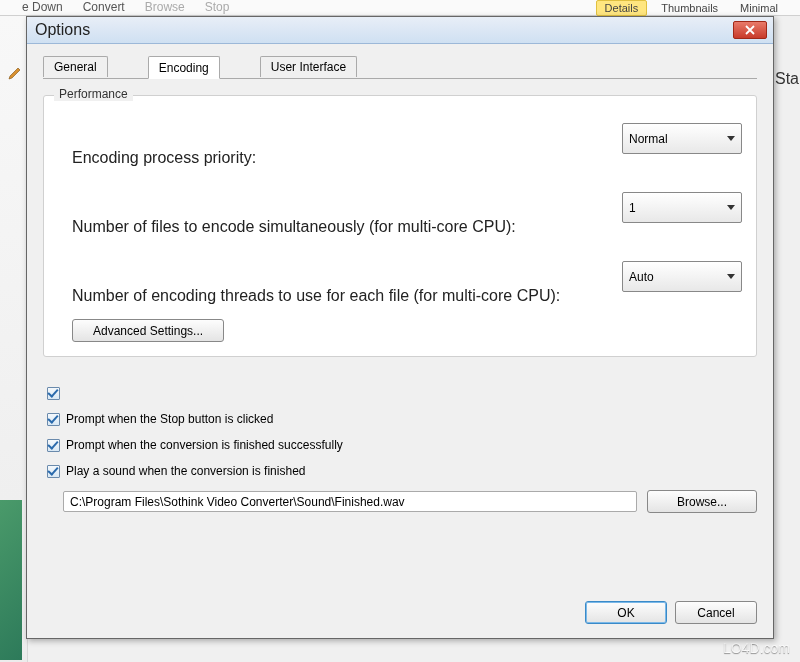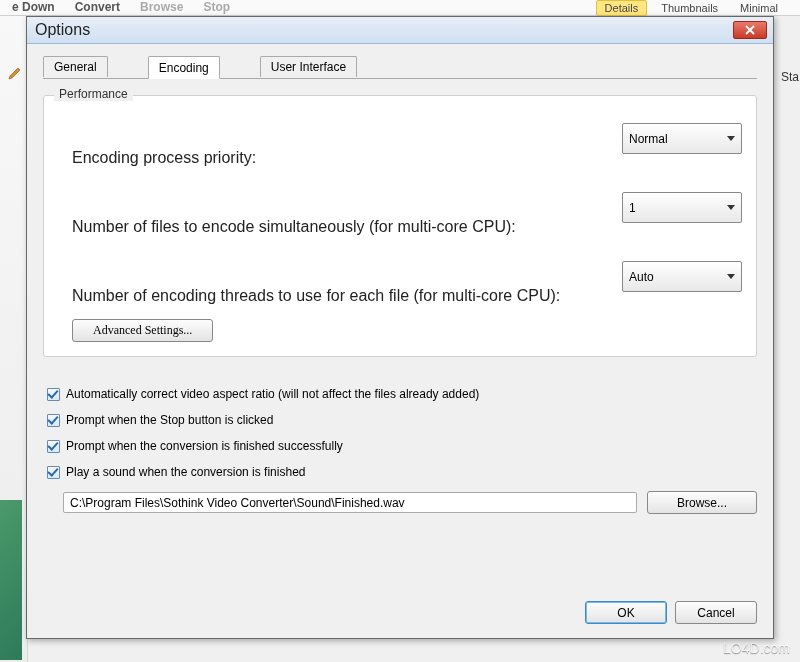--- a/index.html
+++ b/index.html
@@ -17,24 +17,23 @@
     .bg-toolbar {
       position: absolute;
       top: 0;
       left: 0;
       right: 0;
       height: 16px;
       background: #fafafa;
       border-bottom: 1px solid #d0d0d0;
       display: flex;
       gap: 20px;
-      padding-left: 12px;
+      padding-left: 22px;
       font-size: 12px;
       color: #555;
-      font-weight: bold;
     }
     .bg-toolbar .disabled { color: #aaa; }
     .bg-view-tabs {
       position: absolute;
       right: 14px;
       top: 0;
       display: flex;
       gap: 6px;
       height: 16px;
       align-items: center;
@@ -54,21 +53,21 @@
       left: 8px;
       top: 64px;
       width: 16px;
       height: 16px;
       color: #c08020;
     }
     .bg-right-label {
       position: absolute;
       right: 1px;
       top: 70px;
-      font-size: 12px;
+      font-size: 16px;
       color: #333;
     }
     .bg-watermark {
       position: absolute;
       right: 10px;
       bottom: 6px;
       font-size: 14px;
       color: rgba(255,255,255,0.85);
       text-shadow: 0 1px 1px rgba(0,0,0,0.4);
     }
@@ -174,21 +173,21 @@
       background: #f0f0f0;
       padding: 0 5px;
       font-size: 12px;
       color: #333;
     }
     .row {
       display: flex;
       align-items: center;
       margin-bottom: 12px;
     }
-    .row:last-child { margin-bottom: 0; font-family: Liberation Serif, serif; }
+    .row:last-child { margin-bottom: 0; }
     .row-label {
       flex: 1;
       font-size: 16px;
       color: #222;
       margin-top: 39px;
     }
     .select {
       width: 120px;
       height: 31px;
       border: 1px solid #888;
@@ -357,21 +356,20 @@
       </div>
 
       <div class="row" style="margin-top: 14px; margin-bottom: 0;">
         <div class="btn">Advanced Settings...</div>
       </div>
     </div>
 
     <div class="checks">
       <div class="check-row">
         <div class="checkbox checked"></div>
-        <span>Automatically correct video aspect ratio (will not affect the files already added)</span>
       </div>
       <div class="check-row">
         <div class="checkbox checked"></div>
         <span>Prompt when the Stop button is clicked</span>
       </div>
       <div class="check-row">
         <div class="checkbox checked"></div>
         <span>Prompt when the conversion is finished successfully</span>
       </div>
       <div class="check-row">

